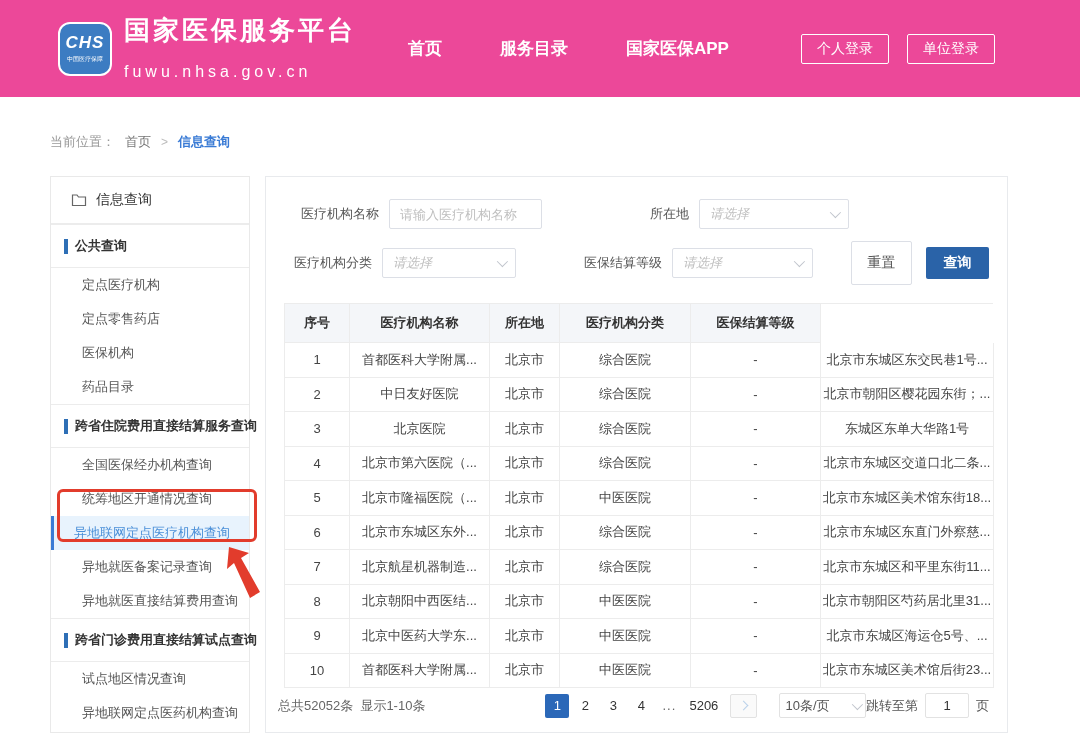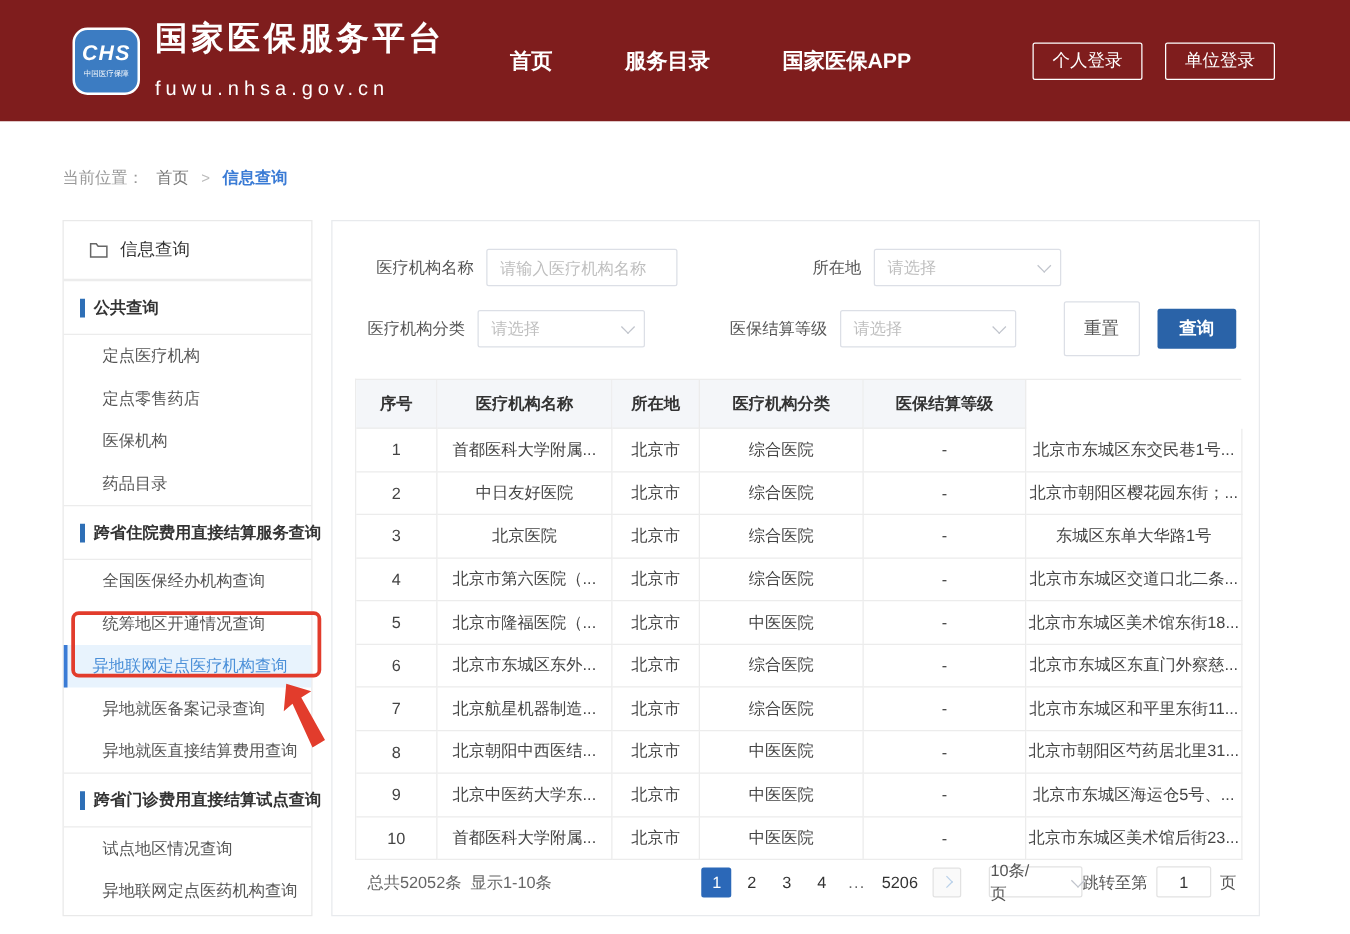--- a/index.html
+++ b/index.html
@@ -1,19 +1,19 @@
 <!DOCTYPE html>
 <html><head>
 <meta charset="utf-8">
 <style>
   * { box-sizing: border-box; margin: 0; padding: 0; }
   html,body { width:1080px; height:747px; background:#fff; font-family:"Liberation Sans","DejaVu Sans",sans-serif; color:#333; overflow:hidden; }
 
   
-  .top-header { height:97px; background:#7f1d1d; display:flex; align-items:center; padding:0 60px 0 58px; }
+  .top-header { height:97px; background:#ec4899; display:flex; align-items:center; padding:0 85px 0 58px; }
   .logo-wrap { display:flex; align-items:center; }
   .logo-badge { width:54px; height:54px; border:2px solid #fff; border-radius:12px; background:#3c7cc2;
     display:flex; flex-direction:column; align-items:center; justify-content:center; color:#fff; }
   .logo-badge .chs { font-size:17px; font-weight:bold; font-style:italic; letter-spacing:1px; }
   .logo-badge .chs-sub { font-size:6px; margin-top:2px; letter-spacing:0; }
   .logo-text { margin-left:12px; color:#fff; }
   .logo-text .t1 { font-size:26px; font-weight:bold; letter-spacing:3px; line-height:1.1; }
   .logo-text .t2 { font-size:16px; letter-spacing:4px; margin-top:19px; }
   .top-nav { display:flex; margin-left:52px; gap:58px; }
   .top-nav .nav-item { color:#fff; font-size:17px; font-weight:bold; cursor:pointer; white-space:nowrap; }
@@ -53,40 +53,40 @@
   .filter-row { display:flex; align-items:center; margin-bottom:12px; }
   .f-label { font-size:13px; color:#555; text-align:right; white-space:nowrap; }
   .f-label.w1 { width:95px; margin-right:10px; }
   .f-label.w2 { width:85px; margin-right:10px; }
   .text-input { width:153px; height:30px; border:1px solid #dcdfe6; border-radius:2px; padding:0 10px;
     font-size:13px; color:#333; font-family:inherit; }
   .text-input::placeholder { color:#bfbfbf; }
   .select-box { width:150px; height:30px; border:1px solid #dcdfe6; border-radius:2px; padding:0 10px;
     display:flex; align-items:center; justify-content:space-between; cursor:pointer; }
   .select-box.w-alt { width:143px; }
-  .select-placeholder { font-size:13px; color:#bfbfbf; }
+  .select-placeholder { font-size:13px; color:#bfbfbf;font-style:italic; }
   .chev { width:8px; height:8px; border-right:1.5px solid #c0c4cc; border-bottom:1.5px solid #c0c4cc;
     transform:rotate(45deg) translateY(-2px); flex:0 0 auto; }
   .gap-mid { width:62px; }
   .btn-reset { width:66px; height:44px; margin-left:38px; border:1px solid #dcdfe6; border-radius:2px;
     background:#fff; color:#555; font-size:14px; cursor:pointer; font-family:inherit; }
   .btn-query { width:68px; height:32px; margin-left:14px; border:none; border-radius:2px;
     background:#2a63a8; color:#fff; font-size:14px; font-weight:bold; cursor:pointer; font-family:Liberation Serif, serif; }
 
   
   .data-table { margin-top:18px; border-top:1px solid #ececec; border-left:1px solid #ececec; width:709px; }
   .t-row { display:grid; grid-template-columns:65px 140px 70px 131px 130px 173px; }
   .t-row > div { border-right:1px solid #ececec; border-bottom:1px solid #ececec;
     display:flex; align-items:center; justify-content:center; font-size:13px; color:#444;
     white-space:nowrap; overflow:hidden; padding:0 4px; }
   .t-head > div { height:39px; background:#f4f6f9; font-weight:bold; color:#333; font-size:13px; }
   .t-body .t-row > div { height:34.5px; }
 
   
-  .pagination { position:absolute; left:28px; right:18px; bottom:14px; display:flex; align-items:center; font-size:13px; color:#666; }
+  .pagination { position:absolute; left:12px; right:18px; bottom:14px; display:flex; align-items:center; font-size:13px; color:#666; }
   .pg-total { white-space:nowrap; }
   .pg-pages { display:flex; align-items:center; gap:4px; margin-left:120px; }
   .pg-num { min-width:24px; height:24px; display:flex; align-items:center; justify-content:center;
     border-radius:2px; color:#333; cursor:pointer; padding:0 4px; }
   .pg-num.active { background:#2b68b8; color:#fff; }
   .pg-num.ellipsis { cursor:default; color:#666; letter-spacing:1px; }
   .pg-next { width:28px; height:24px; border:1px solid #e2e2e2; border-radius:2px; margin-left:8px;
     display:flex; align-items:center; justify-content:center; cursor:pointer; background:#fafafa; }
   .pg-next .chev-r { width:7px; height:7px; border-right:1.5px solid #b9d1ea; border-top:1.5px solid #b9d1ea; transform:rotate(45deg); }
   .pg-size { width:92px; height:25px; border:1px solid #e2e2e2; border-radius:2px; margin-left:22px;

